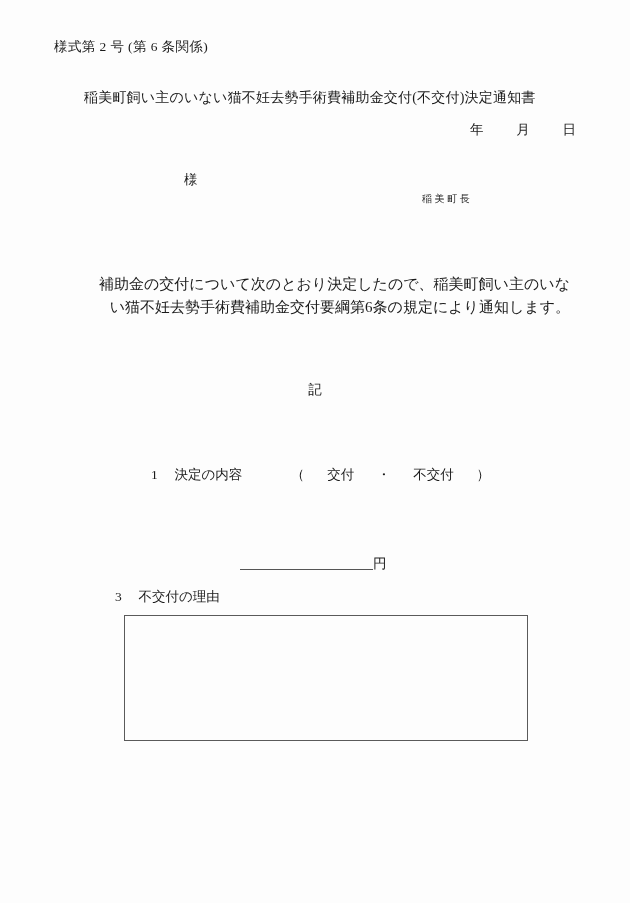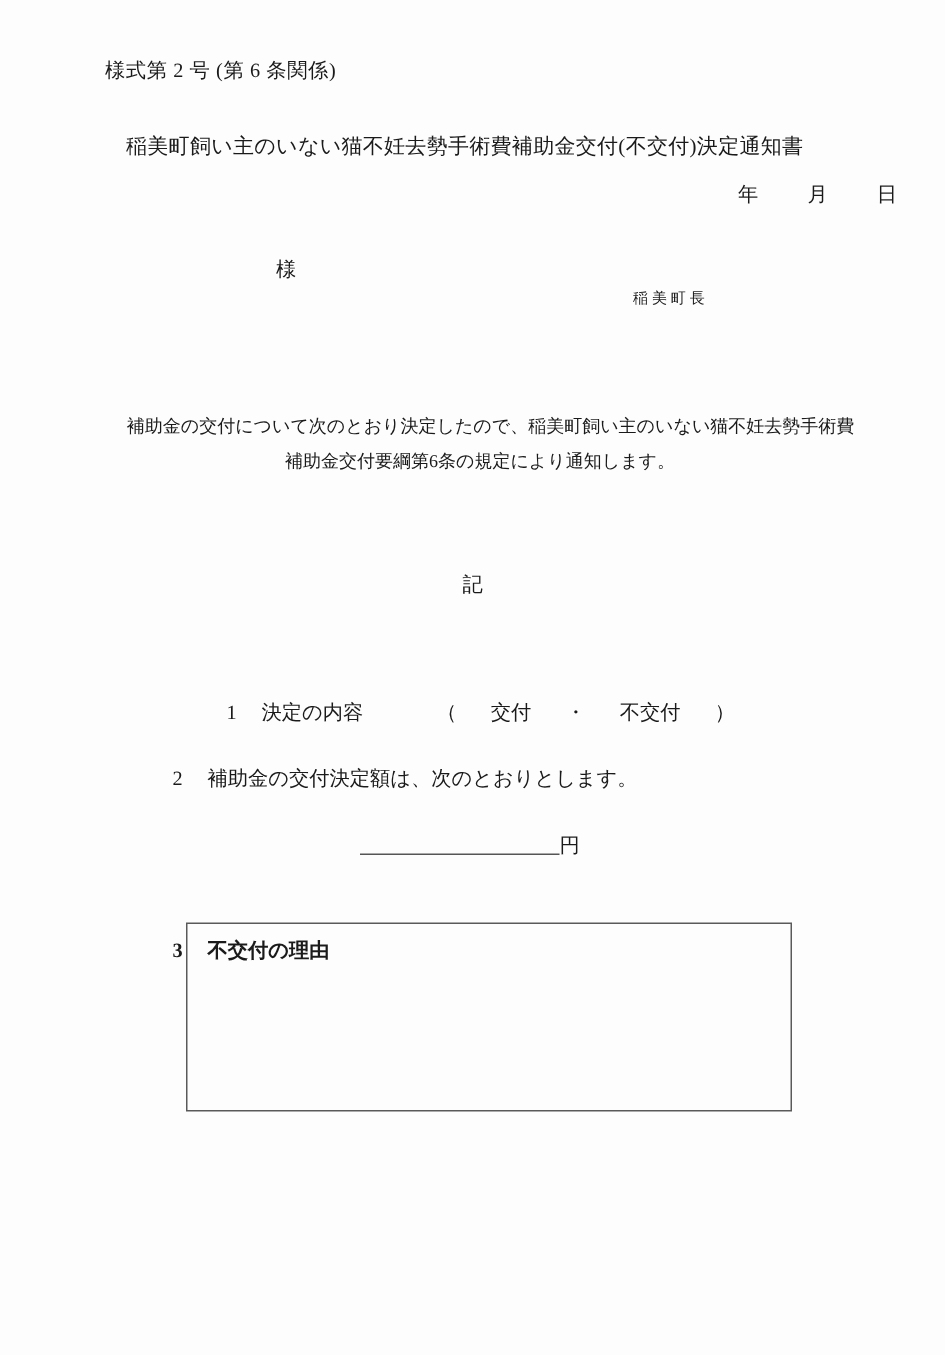--- a/index.html
+++ b/index.html
@@ -16,39 +16,39 @@
     width: 630px;
     height: 903px;
     background: #fdfdfd;
     overflow: hidden;
   }
 
   .abs { position: absolute; }
 
   
   .form-no {
-    left: 70px;
+    left: 54px;
     top: 38px;
     font-size: 13.5px;
     letter-spacing: 0.4px;
     white-space: nowrap;
   }
 
   
   .doc-title {
     left: 84px;
     top: 89px;
     font-size: 14px;
     letter-spacing: 0.2px;
     white-space: nowrap;
   }
 
   
   .date-line {
-    left: 492px;
+    left: 470px;
     top: 121px;
     font-size: 13.5px;
     white-space: nowrap;
   }
   .date-line .seg { display: inline-block; }
   .date-line .gap { display: inline-block; width: 26px; }
 
   
   .addressee {
     left: 184px;
@@ -64,43 +64,43 @@
     font-size: 10px;
     letter-spacing: 2.6px;
     white-space: nowrap;
   }
 
   
   .body-para {
     left: 70px;
     top: 273px;
     width: 500px;
-    font-size: 12px;
+    font-size: 15px;
     line-height: 23px;
     text-indent: 14px;
-    text-align: center;
+    text-align: right;
   }
 
   
   .ki-marker {
     left: 0;
     top: 381px;
     width: 630px;
     text-align: center;
     font-size: 13.5px;
   }
 
   
   .item {
     font-size: 13.5px;
     white-space: nowrap;
   }
   .item-1 { left: 115px; top: 466px; margin-left: 36px; }
   .item-2 { left: 115px; top: 510px; }
-  .item-3 { left: 115px; top: 625px; font-weight: bold; }
+  .item-3 { left: 115px; top: 588px; }
 
   .item .num { display: inline-block; width: 20px; }
   .sp-wide { display: inline-block; width: 42px; }
   .sp-sm   { display: inline-block; width: 16px; }
 
   
   .amount-line {
     left: 240px;
     top: 555px;
     font-size: 13.5px;
@@ -157,24 +157,20 @@
     <span class="sp-sm"></span>
     <span>交付</span>
     <span class="sp-sm"></span>
     <span>・</span>
     <span class="sp-sm"></span>
     <span>不交付</span>
     <span class="sp-sm"></span>
     <span>）</span>
   </div>
 
-  <div class="abs item item-2">
-    <span class="num">2</span>
-    <span>補助金の交付決定額は、次のとおりとします。</span>
-  </div>
 
   <div class="abs amount-line">
     <span class="amount-blank"></span><span>円</span>
   </div>
 
   <div class="abs item item-3">
     <span class="num">3</span>
     <span>不交付の理由</span>
   </div>
 

